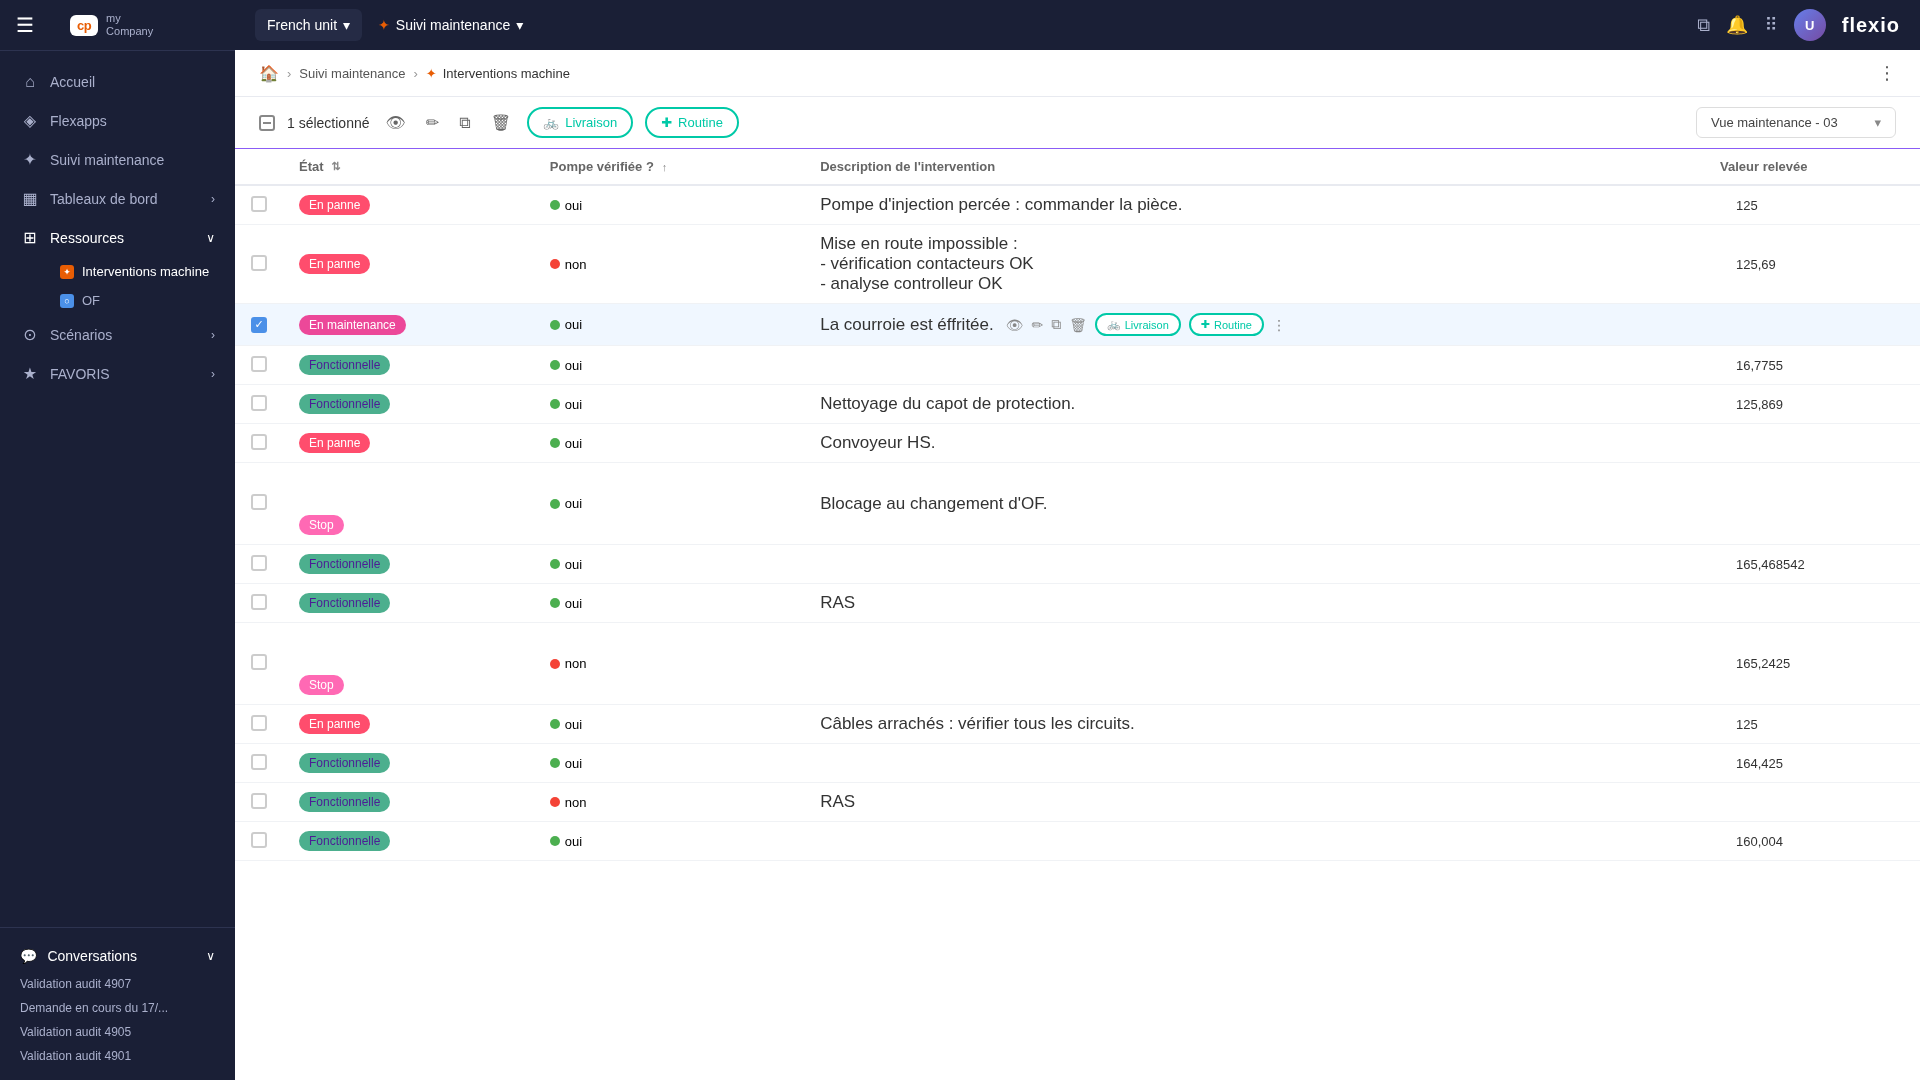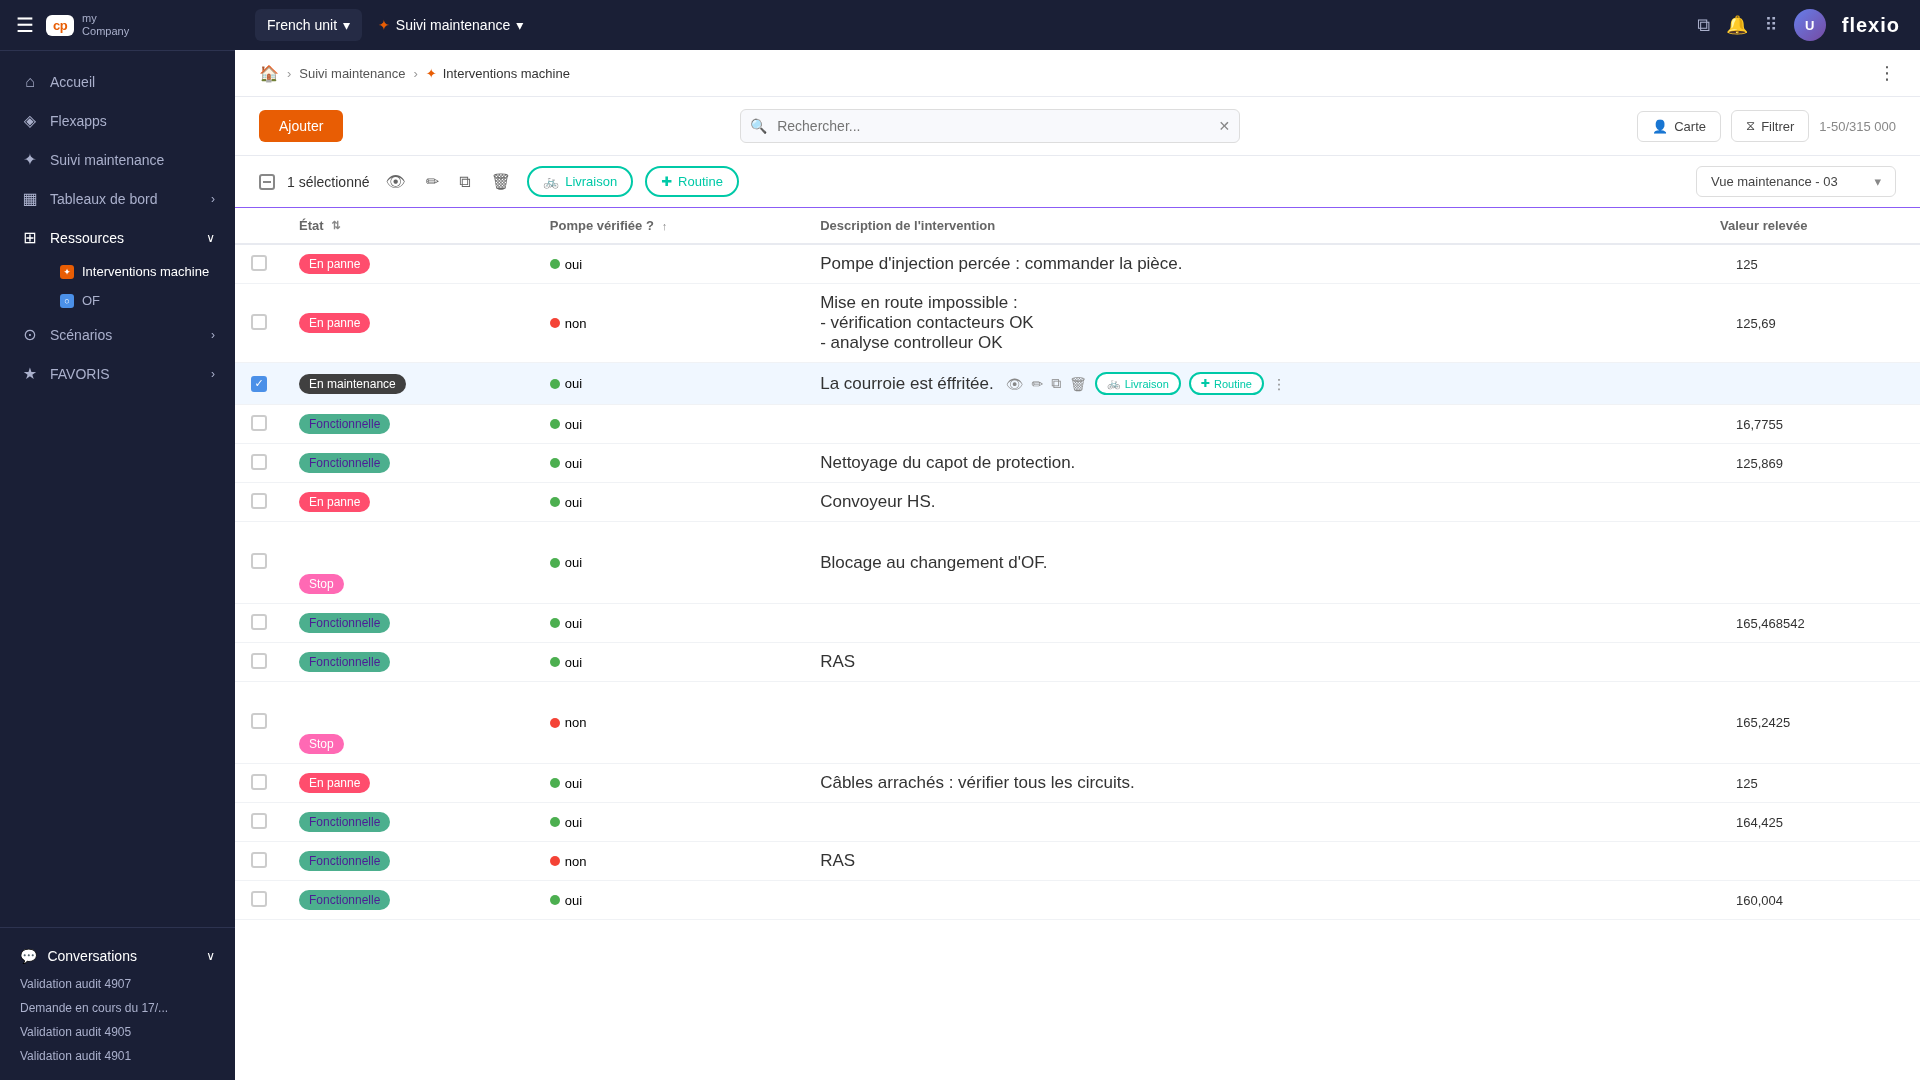--- a/index.html
+++ b/index.html
@@ -34,20 +34,21 @@
       gap: 8px;
     }
     .logo-box {
       background: #fff;
       border-radius: 6px;
       padding: 3px 7px;
       font-size: 13px;
       font-weight: bold;
       color: #e85d04;
       letter-spacing: -0.5px;
+      margin-left: 24px;
     }
     .sidebar-nav {
       flex: 1;
       padding: 12px 0;
       overflow-y: auto;
     }
     .sidebar-item {
       display: flex;
       align-items: center;
       gap: 10px;
@@ -330,21 +331,21 @@
     .badge {
       display: inline-block;
       padding: 3px 10px;
       border-radius: 12px;
       font-size: 12px;
       font-weight: 500;
       white-space: nowrap;
     }
     .badge-red { background: #ff4d6d; color: #fff; }
     .badge-green { background: #4caf8e; color: #4c1d95; }
-    .badge-teal { background: #404040; color: #fff; }
+    .badge-teal { background: #ec4899; color: #fff; }
     .badge-pink { background: #ff69b4; color: #fff; margin-top: 43px; }
 
     .yesno {
       display: flex; align-items: center; gap: 5px; font-size: 13px;
     }
     .dot { width: 10px; height: 10px; border-radius: 50%; }
     .dot-green { background: #4caf50; }
     .dot-red { background: #f44336; }
 
     .desc-text { color: #333; font-size: 17px; }
@@ -473,39 +474,20 @@
       <span class="breadcrumb-sep">›</span>
       <span class="breadcrumb-link">Suivi maintenance</span>
       <span class="breadcrumb-sep">›</span>
       <span class="breadcrumb-current">
         <span style="color:#e85d04">✦</span>
         <span>Interventions machine</span>
       </span>
       <span class="breadcrumb-more">⋮</span>
     </div>
 
-    <div class="toolbar">
-      <button class="btn-add">Ajouter</button>
-      <div class="search-box">
-        <span class="search-icon-left">🔍</span>
-        <input class="search-input" type="text" placeholder="Rechercher..." style="">
-        <span class="search-clear">✕</span>
-      </div>
-      <div class="toolbar-right">
-        <button class="btn-carte">
-          <span>👤</span>
-          <span>Carte</span>
-        </button>
-        <button class="btn-filter">
-          <span>⧖</span>
-          <span>Filtrer</span>
-        </button>
-        <span class="count-text">1-50/315 000</span>
-      </div>
-    </div>
 
     <div class="selection-bar">
       <div class="checkbox-dash">
         <div class="dash"></div>
       </div>
       <span class="selected-count">1 sélectionné</span>
       <span class="action-icon">👁</span>
       <span class="action-icon">✏</span>
       <span class="action-icon">⧉</span>
       <span class="action-icon">🗑</span>

